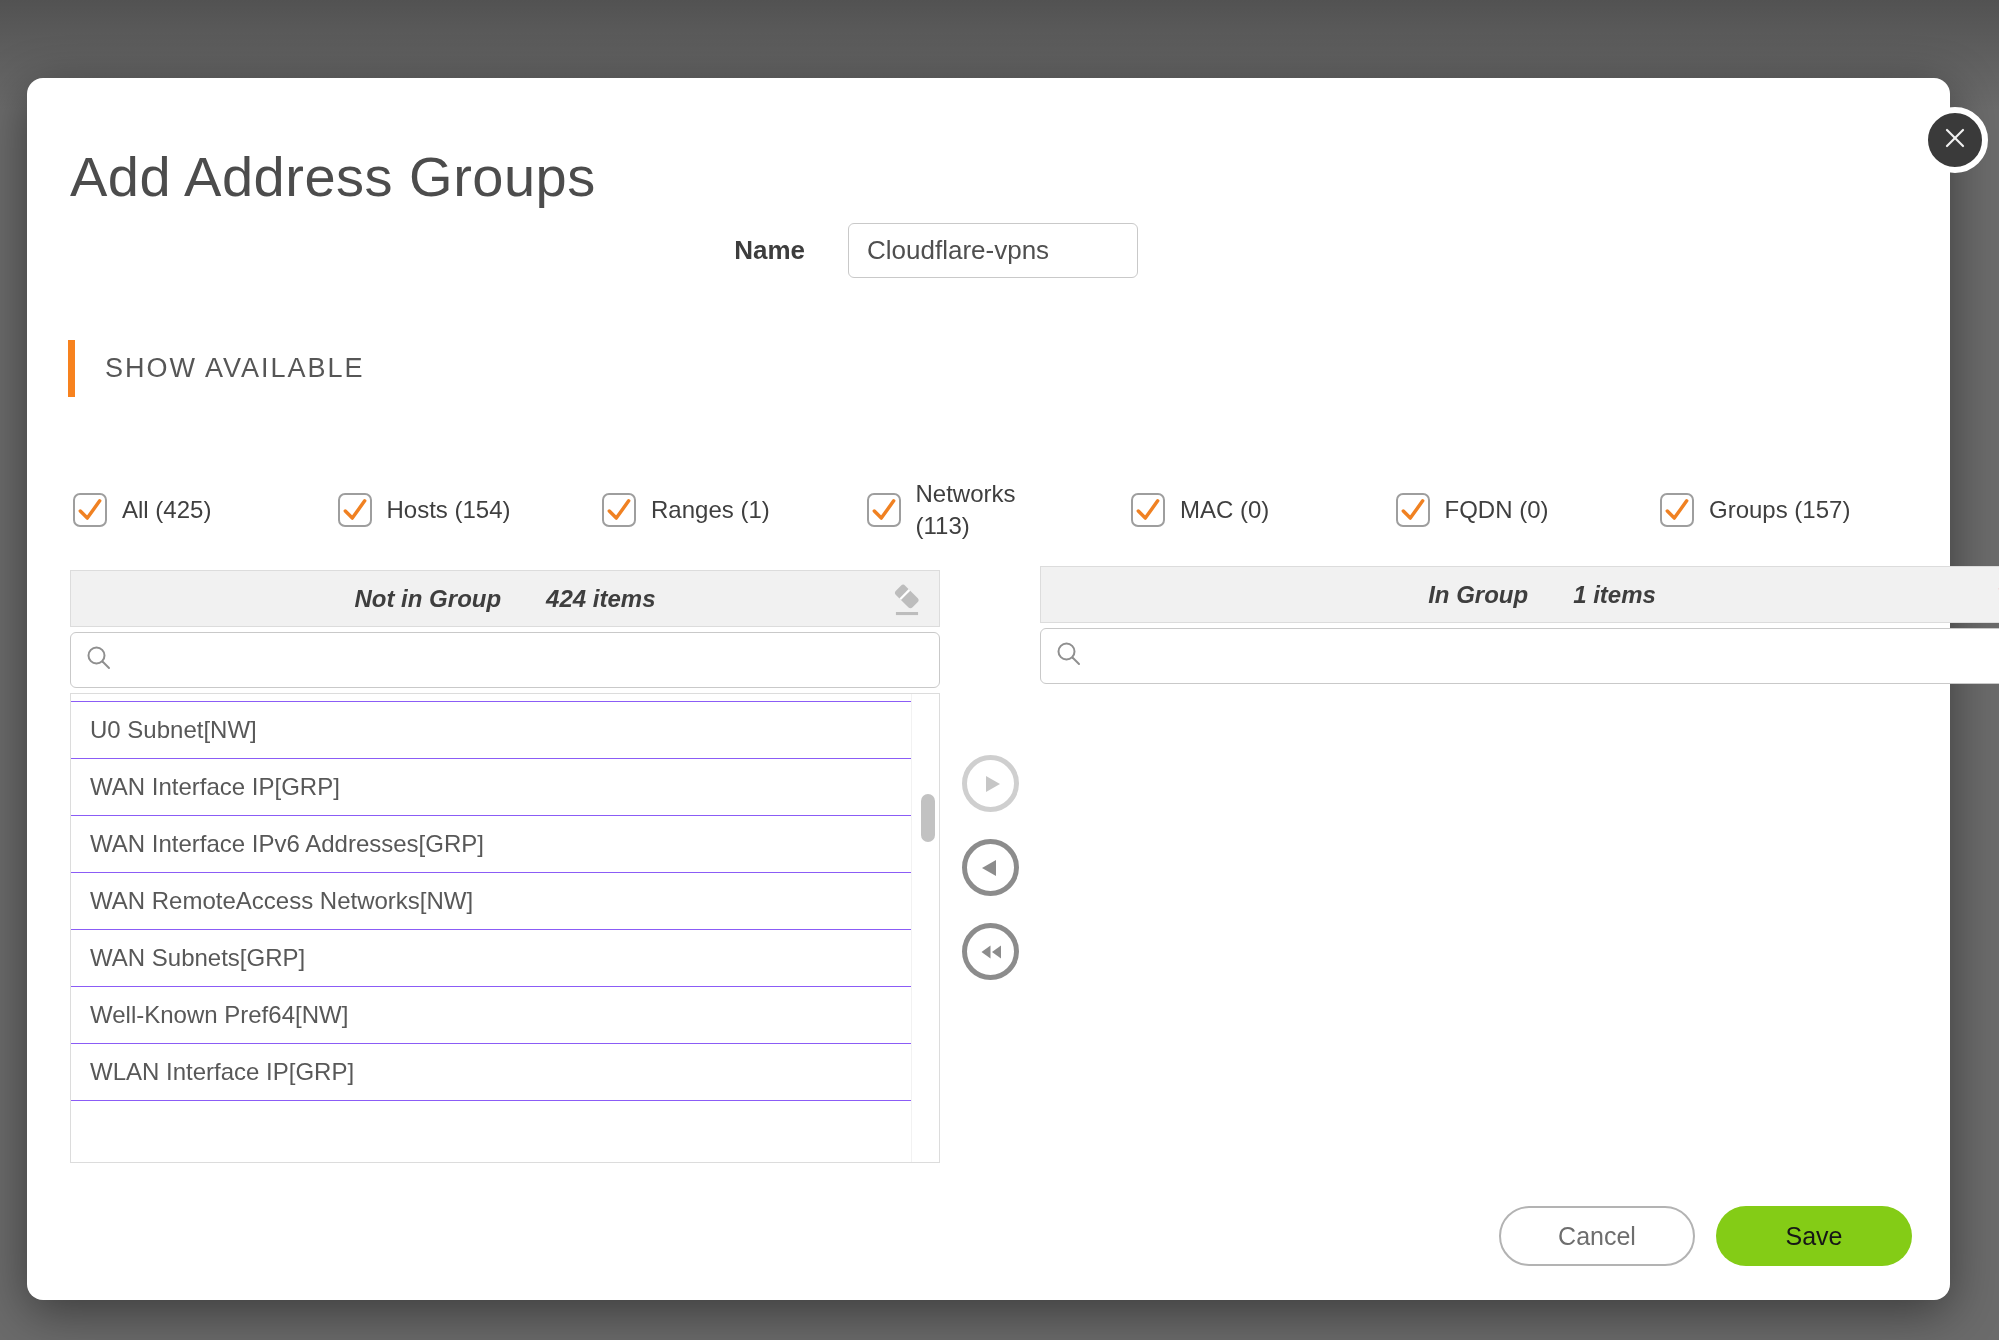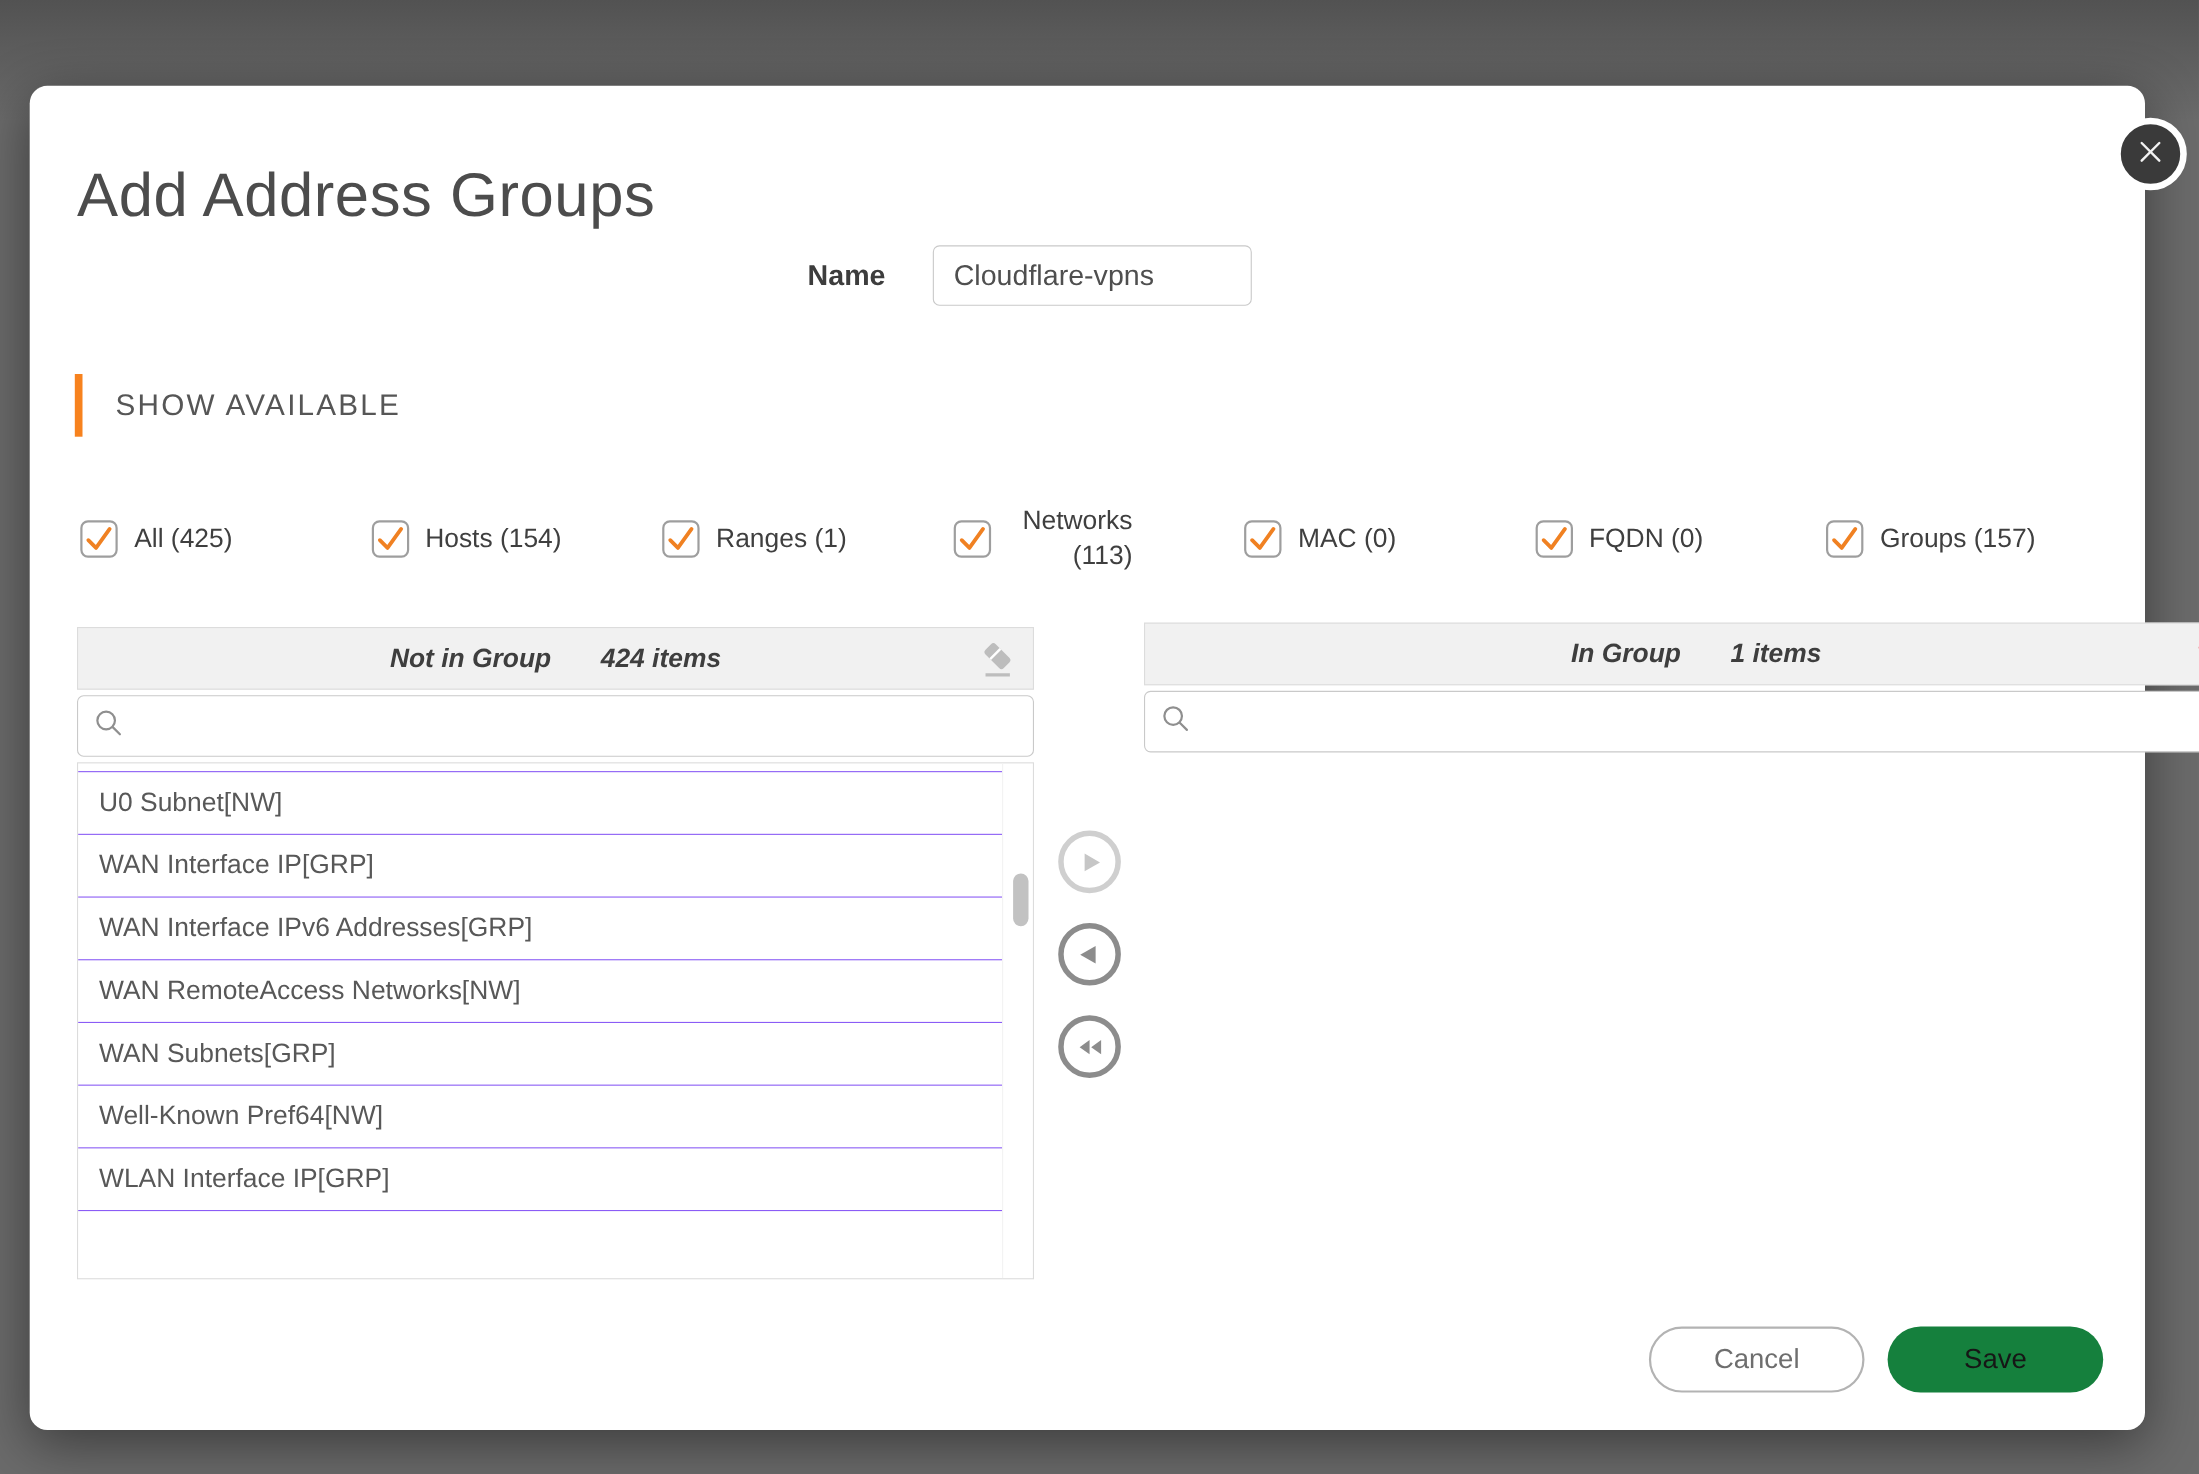--- a/index.html
+++ b/index.html
@@ -63,23 +63,22 @@
     left: 41px; top: 262px; width: 7px; height: 57px;
     background: #F7821E;
   }
   .section-title {
     position: absolute;
     left: 78px; top: 262px; height: 57px; line-height: 57px;
     font-size: 27px; letter-spacing: 2px; color: #565656;
   }
   .filters {
     position: absolute;
-    left: 46px; top: 370px; height: 84px;
+    left: 46px; top: 390px; height: 84px;
     display: flex;
-    text-align: right;
   }
   .cb-cell {
     width: 264.5px;
     display: flex; align-items: center;
     gap: 15px;
     cursor: pointer;
   }
   .cb-box {
     flex: none;
     width: 34px; height: 34px;
@@ -191,21 +190,21 @@
     cursor: pointer;
   }
   .btn.cancel {
     left: 1472px; width: 196px;
     background: #fff;
     border: 2px solid #b3b3b3;
     color: #6e6e6e;
   }
   .btn.save {
     left: 1689px; width: 196px;
-    background: #15803d;
+    background: #84cc16;
     border: none;
     color: #161616;
     font-weight: 500;
     text-align: center;
   }
 </style>
 </head>
 <body>
 
 <div class="stage">

